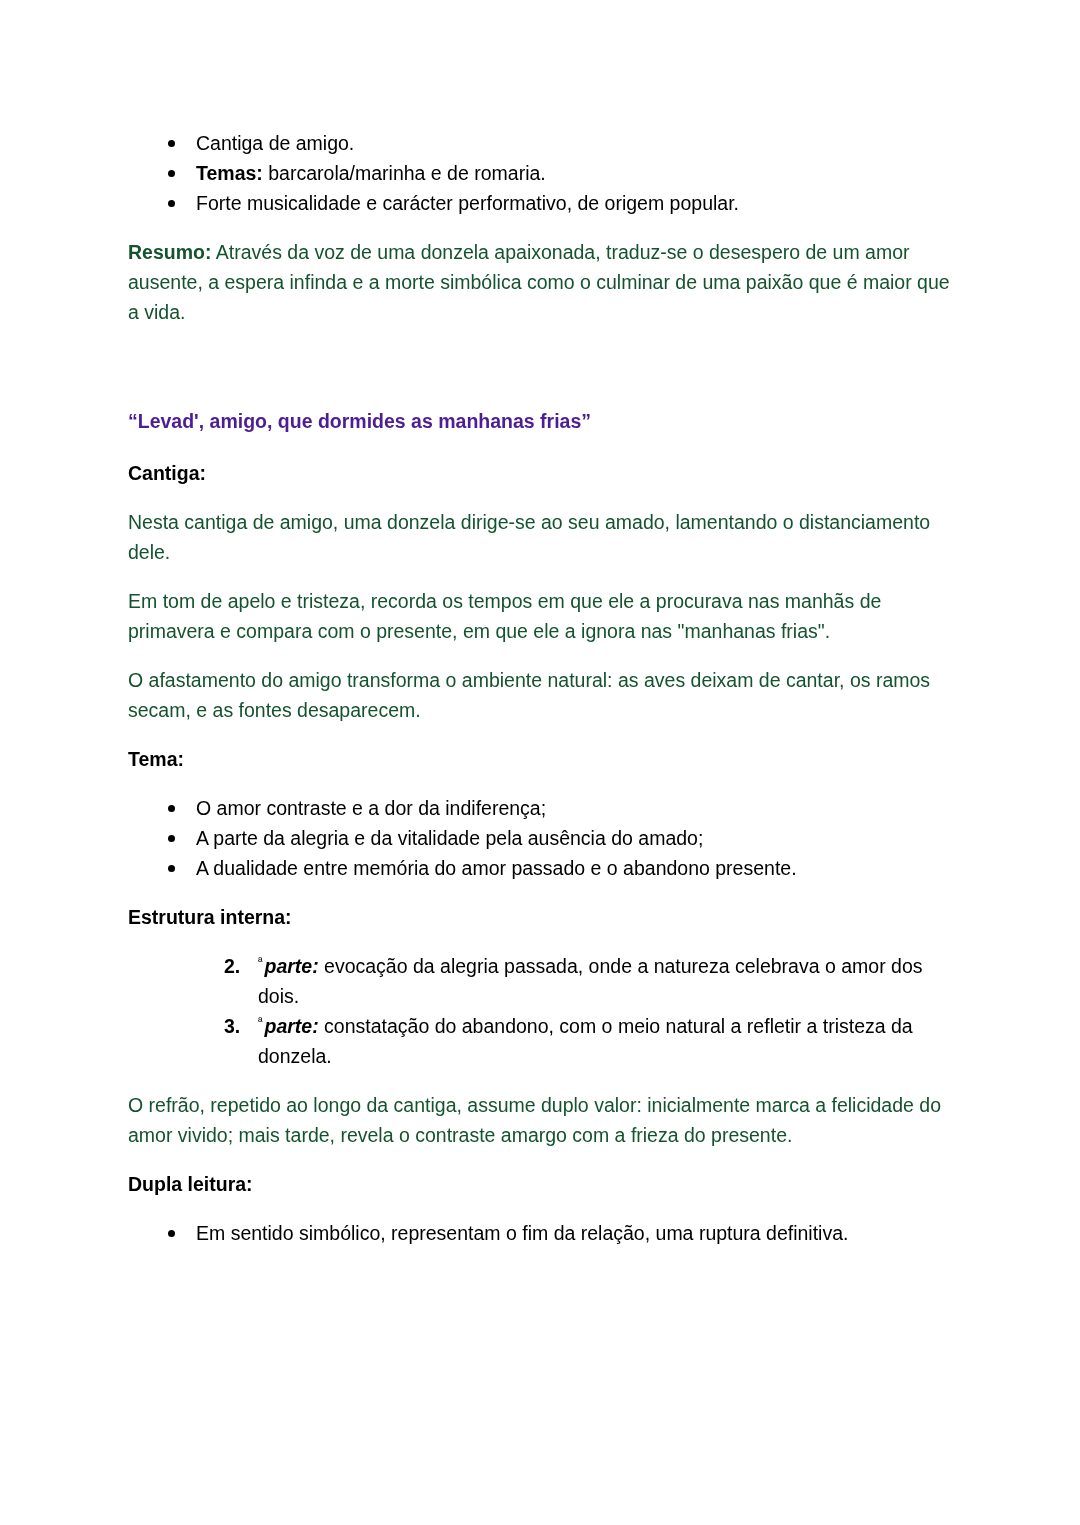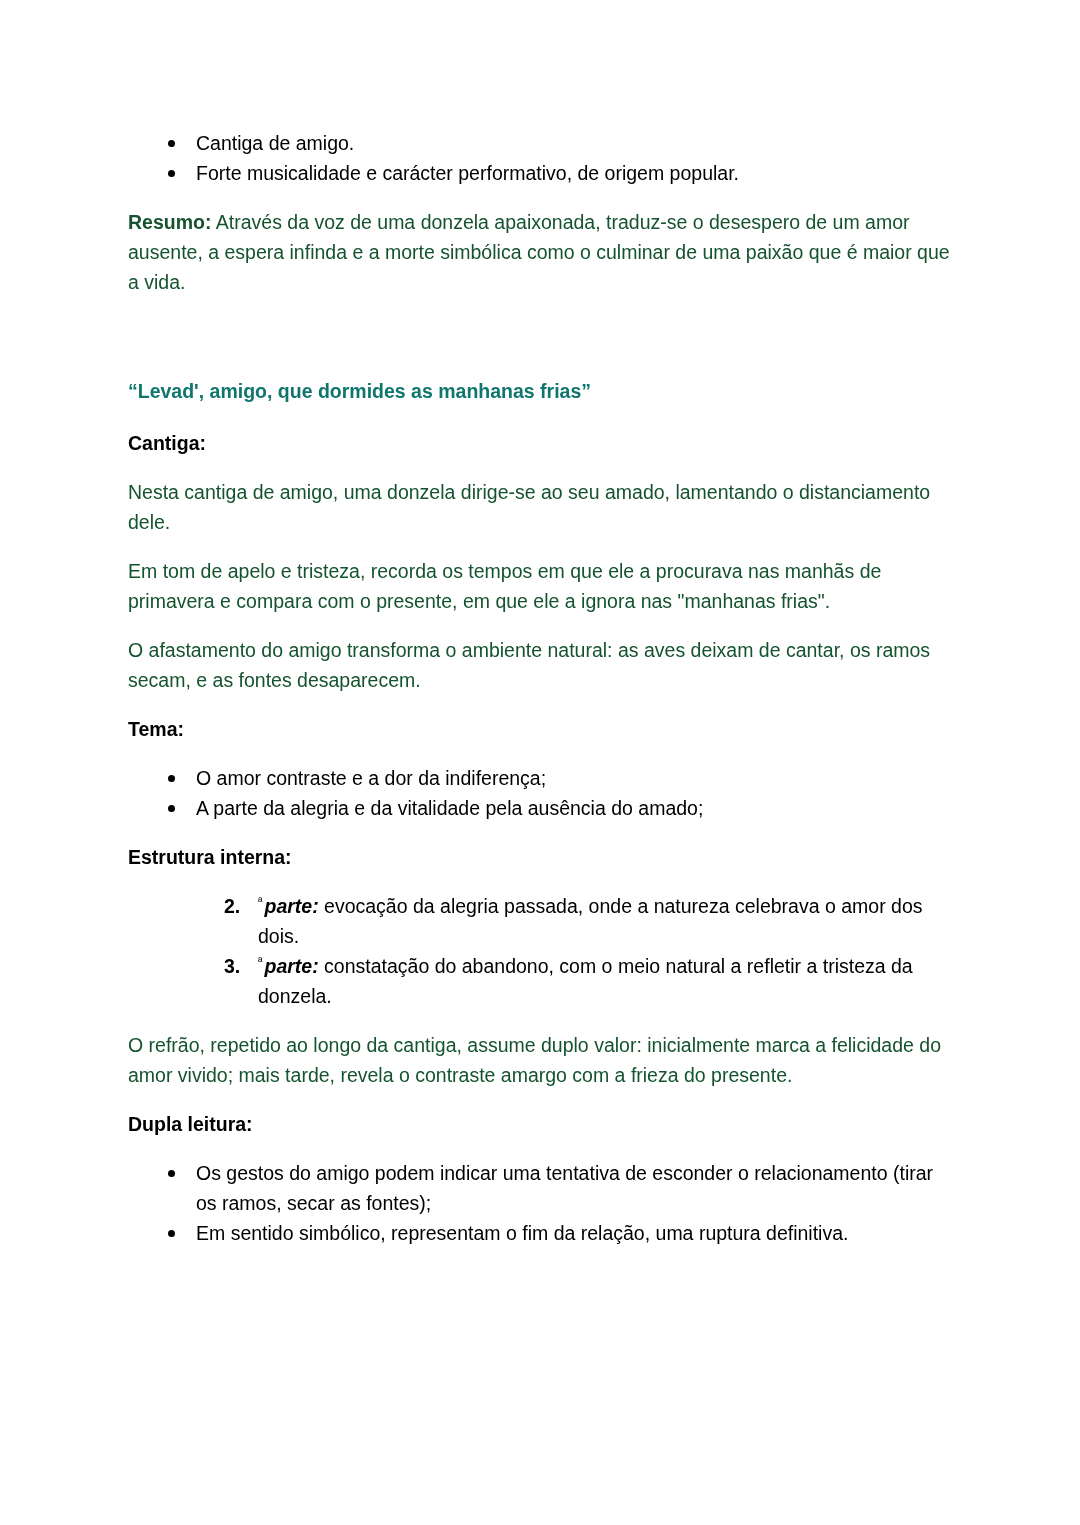--- a/index.html
+++ b/index.html
@@ -50,21 +50,21 @@
     line-height: 30px;
     font-weight: bold;
     color: #000000;
   }
 
   h2.title-heading {
     margin: 0 0 22px 0;
     font-size: 19.5px;
     line-height: 30px;
     font-weight: bold;
-    color: #0f766e;
+    color: #4c1d95;
   }
 
   
   .spacer {
     height: 60px;
   }
 
   
   ul.bullets {
     margin: 0 0 19px 0;
@@ -122,53 +122,56 @@
 <body>
 
 <div class="page">
   <div class="doc-body">
 
     <ul class="bullets">
       <li>
         <span class="lead"></span><span>Cantiga de amigo.</span>
       </li>
       <li>
+        <span class="lead">Temas:</span><span> barcarola/marinha e de romaria.</span>
+      </li>
+      <li>
         <span class="lead"></span><span>Forte musicalidade e carácter performativo, de origem popular.</span>
       </li>
     </ul>
 
     <p class="para"><span class="lead">Resumo:</span><span> Através da voz de uma donzela apaixonada, traduz-se o desespero de um amor ausente, a espera infinda e a morte simbólica como o culminar de uma paixão que é maior que a vida.</span></p>
 
     <div class="spacer"></div>
 
     <h2 class="title-heading">“Levad', amigo, que dormides as manhanas frias”</h2>
 
     <h3 class="section-heading">Cantiga:</h3>
     <p class="para">Nesta cantiga de amigo, uma donzela dirige-se ao seu amado, lamentando o distanciamento dele.</p>
     <p class="para">Em tom de apelo e tristeza, recorda os tempos em que ele a procurava nas manhãs de primavera e compara com o presente, em que ele a ignora nas "manhanas frias".</p>
     <p class="para">O afastamento do amigo transforma o ambiente natural: as aves deixam de cantar, os ramos secam, e as fontes desaparecem.</p>
 
     <h3 class="section-heading">Tema:</h3>
     <ul class="bullets">
       <li>O amor contraste e a dor da indiferença;</li>
       <li>A parte da alegria e da vitalidade pela ausência do amado;</li>
+      <li>A dualidade entre memória do amor passado e o abandono presente.</li>
     </ul>
 
     <h3 class="section-heading">Estrutura interna:</h3>
     <ol class="numbered">
       <li>
         <span class="marker">2.</span><span class="sup-a">ª</span><span class="bold">parte:</span><span> evocação da alegria passada, onde a natureza celebrava o amor dos dois.</span>
       </li>
       <li>
         <span class="marker">3.</span><span class="sup-a">ª</span><span class="bold">parte:</span><span> constatação do abandono, com o meio natural a refletir a tristeza da donzela.</span>
       </li>
     </ol>
 
     <p class="para">O refrão, repetido ao longo da cantiga, assume duplo valor: inicialmente marca a felicidade do amor vivido; mais tarde, revela o contraste amargo com a frieza do presente.</p>
 
     <h3 class="section-heading">Dupla leitura:</h3>
     <ul class="bullets">
-      <li>Os gestos do amigo podem indicar uma tentativa de esconder o relacionamento (tirar os ramos, secar as fontes);</li>
       <li>Em sentido simbólico, representam o fim da relação, uma ruptura definitiva.</li>
     </ul>
 
   </div>
 </div>
 
 </body></html>

